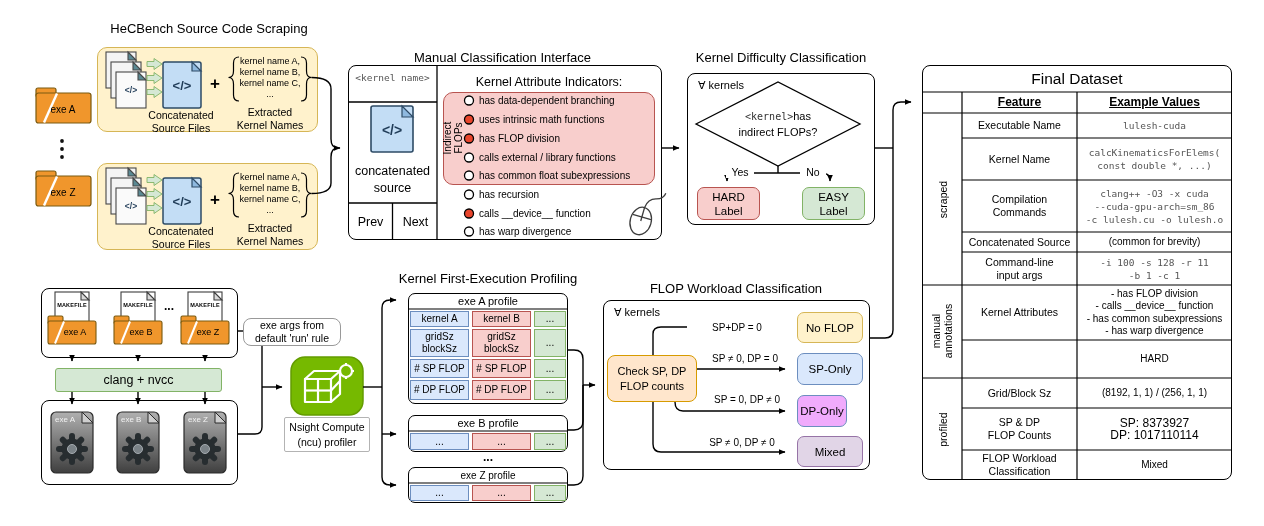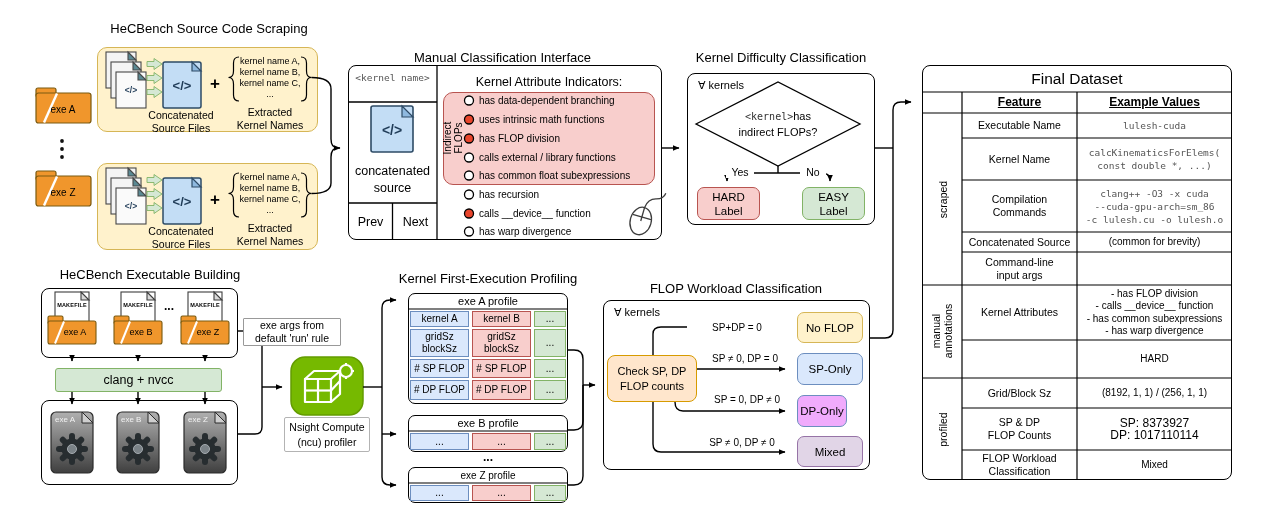--- a/index.html
+++ b/index.html
@@ -35,21 +35,21 @@
 
   <div class="box" style="left:687px;top:73px;width:188px;height:152px;border-radius:8px"></div>
   <div class="chip pre" style="left:697px;top:187px;width:63px;height:33px;background:#F8CECC;border-color:#B85450;font-size:11.5px;line-height:14px"><span class="pre">HARD
 Label</span></div>
   <div class="chip pre" style="left:802px;top:187px;width:63px;height:33px;background:#D5E8D4;border-color:#82B366;font-size:11.5px;line-height:14px"><span class="pre">EASY
 Label</span></div>
 
   <div class="box" style="left:922px;top:65px;width:310px;height:415px;border-radius:8px"></div>
 
   <div class="box" style="left:41px;top:288px;width:197px;height:70px;border-radius:8px"></div>
-  <div class="chip pre" style="left:243px;top:318px;width:98px;height:28px;background:#fff;border:1px solid #999;border-radius:1px;font-size:10.5px;line-height:13px"><span class="pre">exe args from
+  <div class="chip pre" style="left:243px;top:318px;width:98px;height:28px;background:#fff;border:1px solid #999;border-radius:8px;font-size:10.5px;line-height:13px"><span class="pre">exe args from
 default 'run' rule</span></div>
   <div class="chip" style="left:55px;top:368px;width:167px;height:24px;background:#D5E8D4;border-color:#82B366;border-radius:3px;font-size:12.5px">
       <span>clang + nvcc</span>
     </div>
   <div class="box" style="left:41px;top:400px;width:197px;height:85px;border-radius:8px"></div>
 
   <div class="chip pre" style="left:284px;top:417px;width:86px;height:35px;background:#fff;border:1px solid #b3b3b3;border-radius:2px;font-size:10.5px;line-height:15px"><span class="pre">Nsight Compute
 (ncu) profiler</span></div>
 
   <div class="box" style="left:408px;top:293px;width:160px;height:111px;border:1.3px solid #000;border-radius:7px"></div>
@@ -415,37 +415,38 @@
 const double *, ...)</div>
   <div class="a c pre" style="left:963px;top:180px;width:113px;height:52px;font-size:10.5px;line-height:13px">Compilation
 Commands</div>
   <div class="a c pre mono" style="left:1078px;top:180px;width:153px;height:52px;font-size:9.5px;line-height:13px;color:#555">clang++ -O3 -x cuda
 --cuda-gpu-arch=sm_86
 -c lulesh.cu -o lulesh.o</div>
   <div class="a c pre" style="left:963px;top:232px;width:113px;height:20px;font-size:10.5px;line-height:13px">Concatenated Source</div>
   <div class="a c pre" style="left:1078px;top:232px;width:153px;height:20px;font-size:10px;line-height:12.5px">(common for brevity)</div>
   <div class="a c pre" style="left:963px;top:252px;width:113px;height:33px;font-size:10.5px;line-height:13px">Command-line
 input args</div>
+  <div class="a c pre mono" style="left:1078px;top:252px;width:153px;height:33px;font-size:9.5px;line-height:13px;color:#555">-i 100 -s 128 -r 11
+-b 1 -c 1</div>
   <div class="a c pre" style="left:963px;top:285px;width:113px;height:55px;font-size:10.5px;line-height:13px">Kernel Attributes</div>
   <div class="a c pre" style="left:1078px;top:285px;width:153px;height:55px;font-size:10px;line-height:12.5px">- has FLOP division
 - calls __device__ function
 - has common subexpressions
 - has warp divergence</div>
   <div class="a c pre" style="left:1078px;top:340px;width:153px;height:38px;font-size:10px;line-height:12.5px">HARD</div>
   <div class="a c pre" style="left:963px;top:378px;width:113px;height:30px;font-size:10.5px;line-height:13px">Grid/Block Sz</div>
   <div class="a c pre" style="left:1078px;top:378px;width:153px;height:30px;font-size:10px;line-height:12.5px">(8192, 1, 1) / (256, 1, 1)</div>
   <div class="a c pre" style="left:963px;top:408px;width:113px;height:42px;font-size:10.5px;line-height:13px">SP &amp; DP
 FLOP Counts</div>
   <div class="a c pre" style="left:1078px;top:408px;width:153px;height:42px;font-size:12px;line-height:12.5px">SP: 8373927
 DP: 1017110114</div>
   <div class="a c pre" style="left:963px;top:450px;width:113px;height:30px;font-size:10.5px;line-height:13px">FLOP Workload
 Classification</div>
   <div class="a c pre" style="left:1078px;top:450px;width:153px;height:30px;font-size:10px;line-height:12.5px">Mixed</div>
 
-  <div class="a c st" style="left:45px;top:267px;width:210px;height:14px">HeCBench Executable Building</div>
   <div class="a c" style="left:56px;top:300px;width:32px;height:9px;font-size:5.5px;font-weight:bold;letter-spacing:0.2px">MAKEFILE</div>
   <div class="a c" style="left:122px;top:300px;width:32px;height:9px;font-size:5.5px;font-weight:bold;letter-spacing:0.2px">MAKEFILE</div>
   <div class="a c" style="left:189px;top:300px;width:32px;height:9px;font-size:5.5px;font-weight:bold;letter-spacing:0.2px">MAKEFILE</div>
   <div class="a c" style="left:57px;top:326px;width:36px;height:12px;font-size:9px">exe A</div>
   <div class="a c" style="left:123px;top:326px;width:36px;height:12px;font-size:9px">exe B</div>
   <div class="a c" style="left:190px;top:326px;width:36px;height:12px;font-size:9px">exe Z</div>
   <div class="a c" style="left:158px;top:299px;width:22px;height:14px;font-size:12px;font-weight:bold">...</div>
   <div class="a l" style="left:55px;top:414px;width:32px;height:10px;font-size:8px;color:#f2f2f2">exe A</div>
   <div class="a l" style="left:121px;top:414px;width:32px;height:10px;font-size:8px;color:#f2f2f2">exe B</div>
   <div class="a l" style="left:188px;top:414px;width:32px;height:10px;font-size:8px;color:#f2f2f2">exe Z</div>

